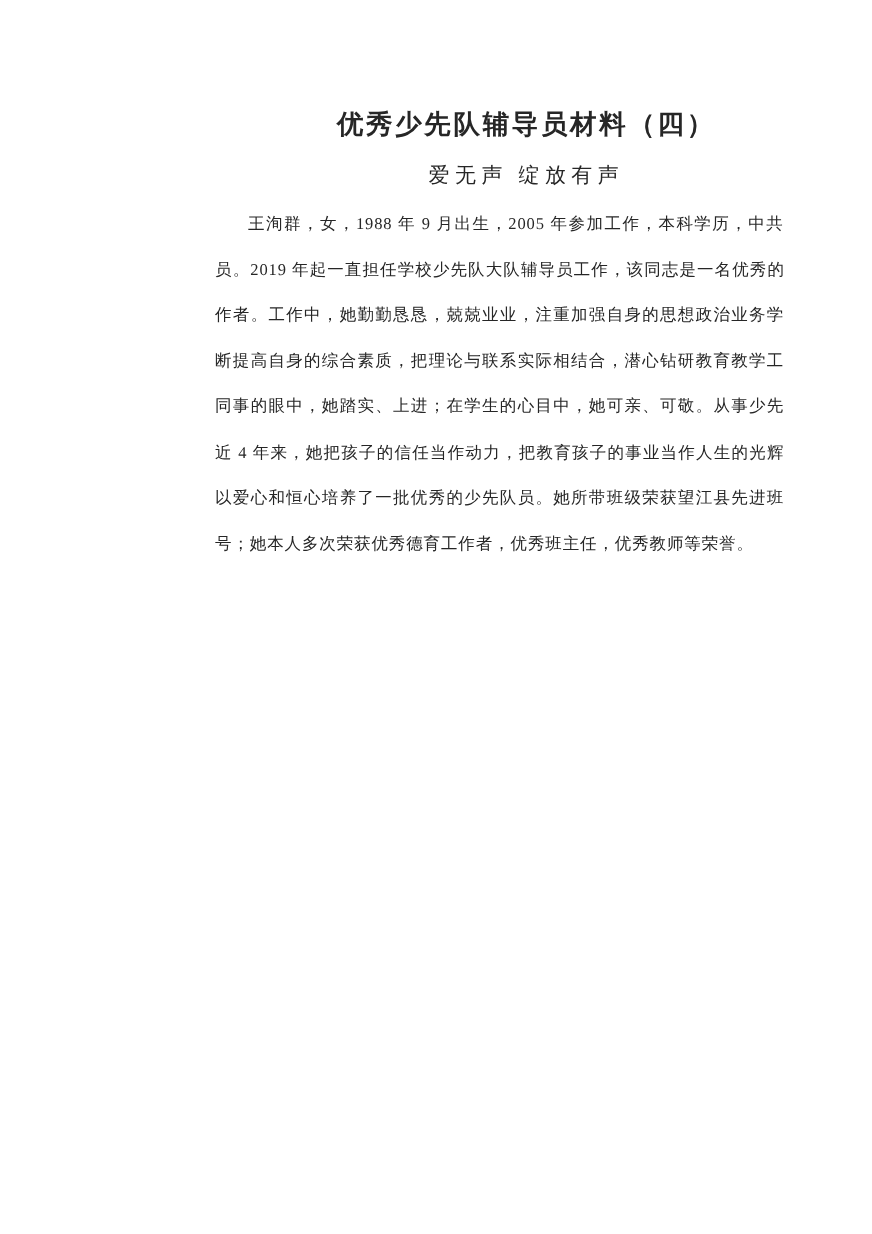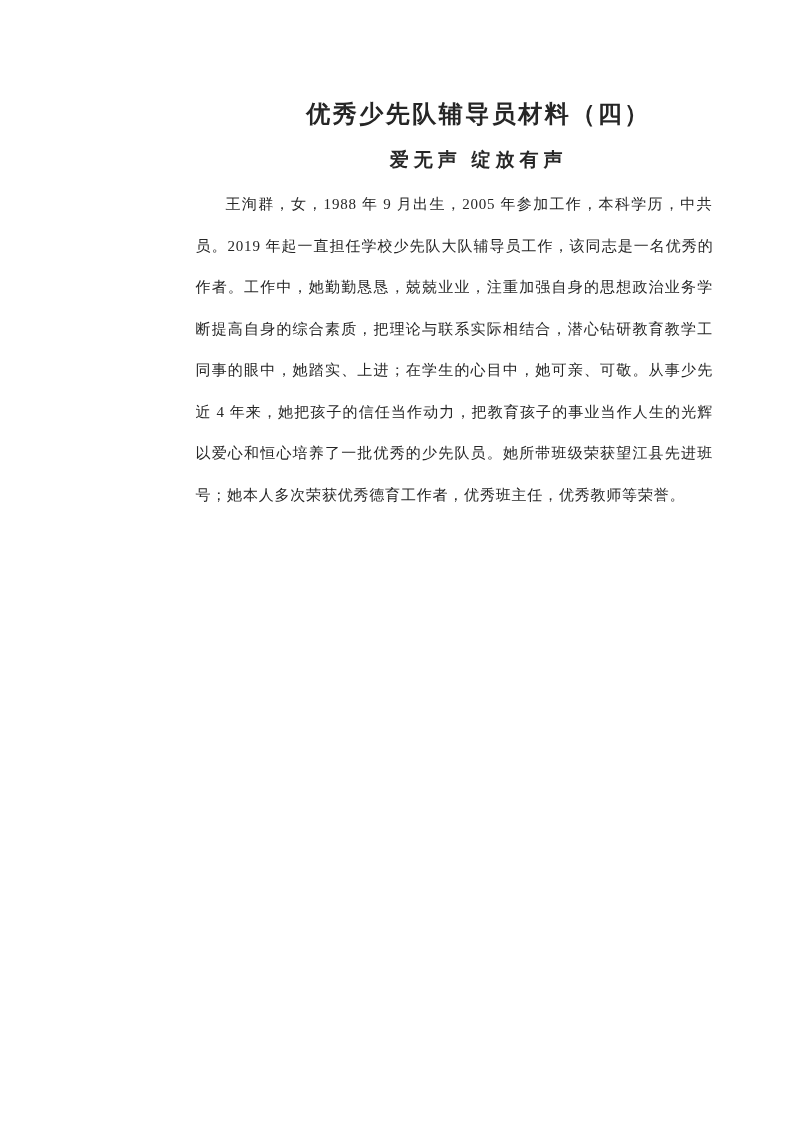--- a/index.html
+++ b/index.html
@@ -32,21 +32,21 @@
     font-weight: bold;
     letter-spacing: 2.5px;
     white-space: nowrap;
   }
   .doc-subtitle {
     margin: 0;
     margin-top: 15px;
     text-align: center;
     font-size: 19px;
     line-height: 28px;
-    font-weight: bold;
+    font-weight: normal;
     letter-spacing: 5px;
     white-space: nowrap;
   }
   .body-text {
     margin-top: 10px;
   }
   .body-text p {
     margin: 0;
     font-size: 15px;
     line-height: 41.5px;

